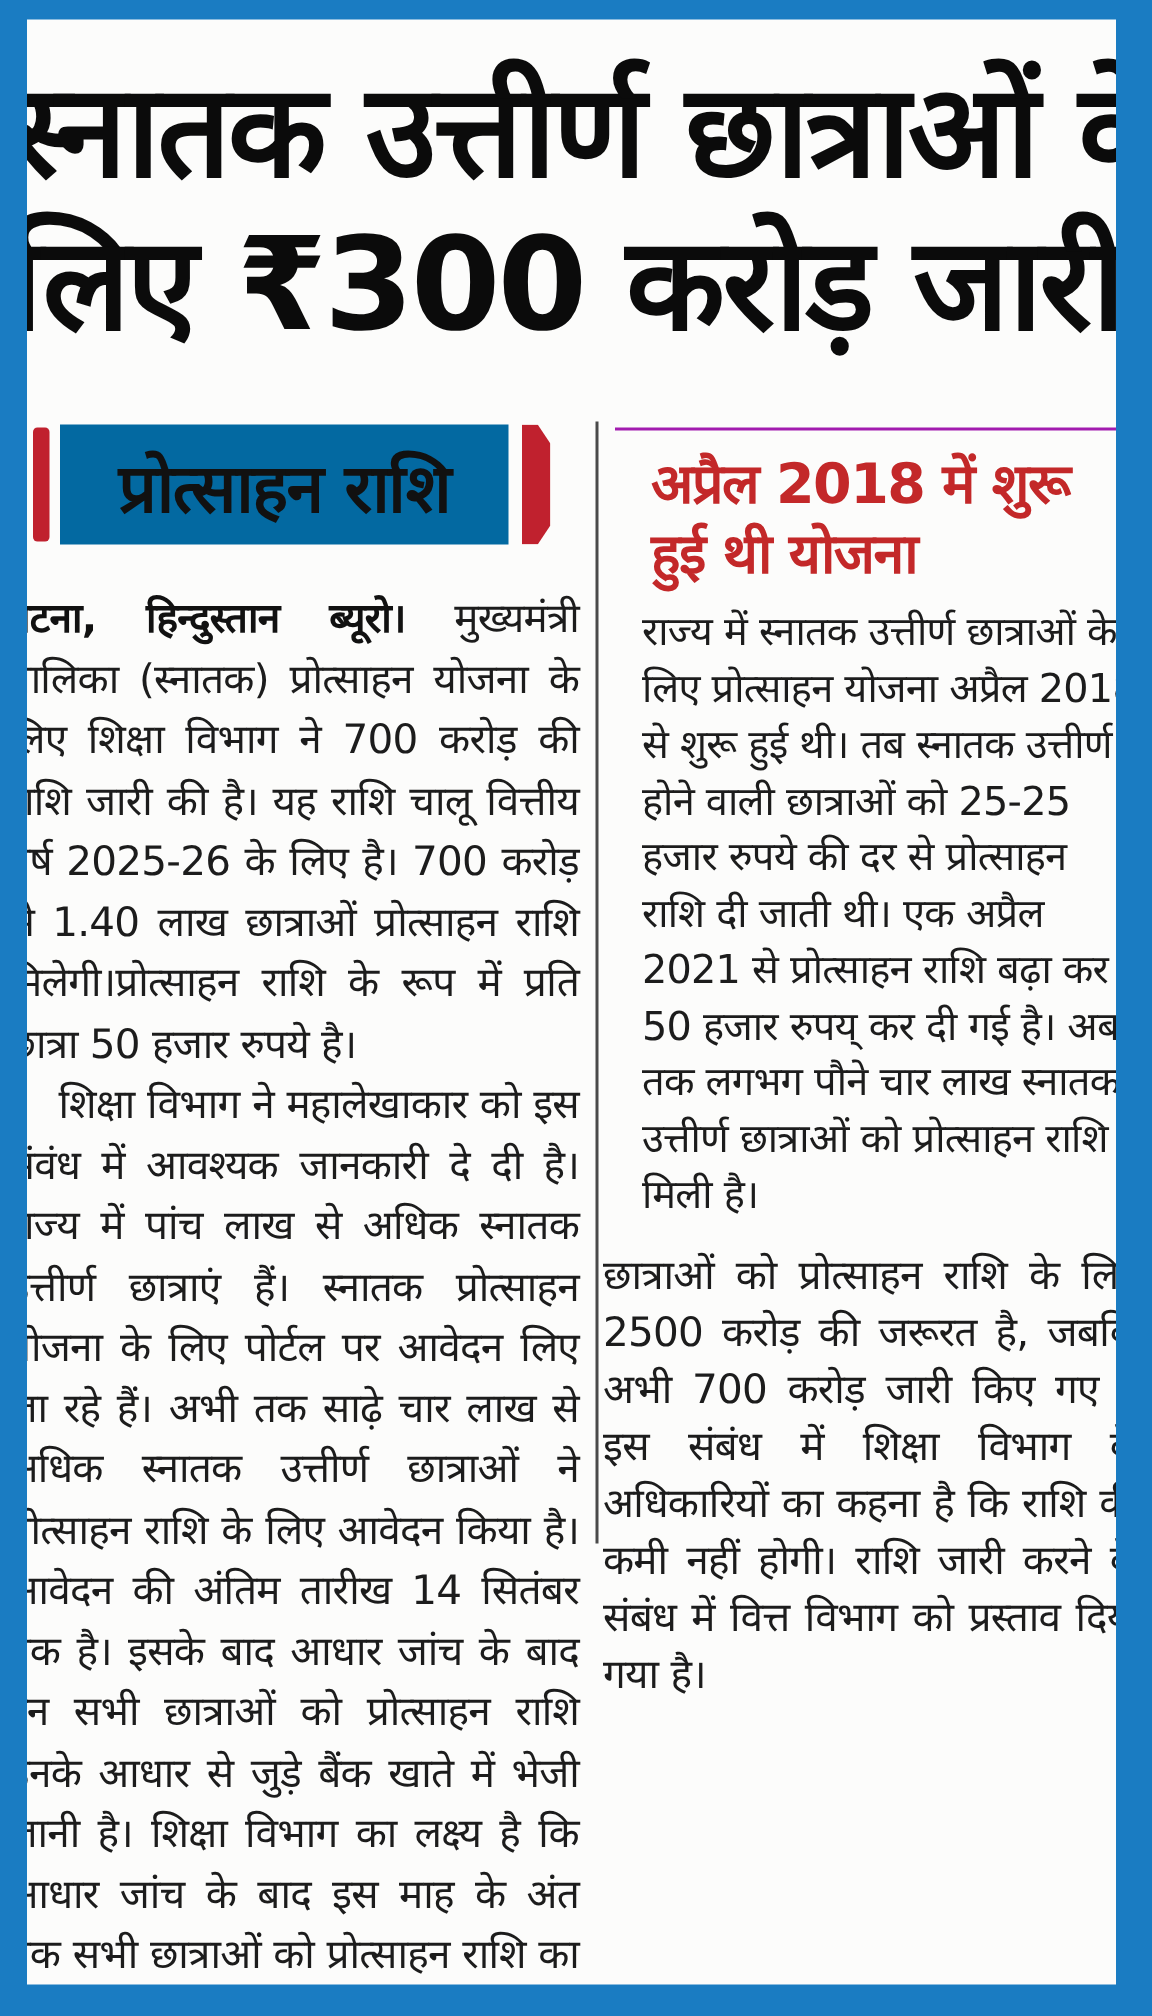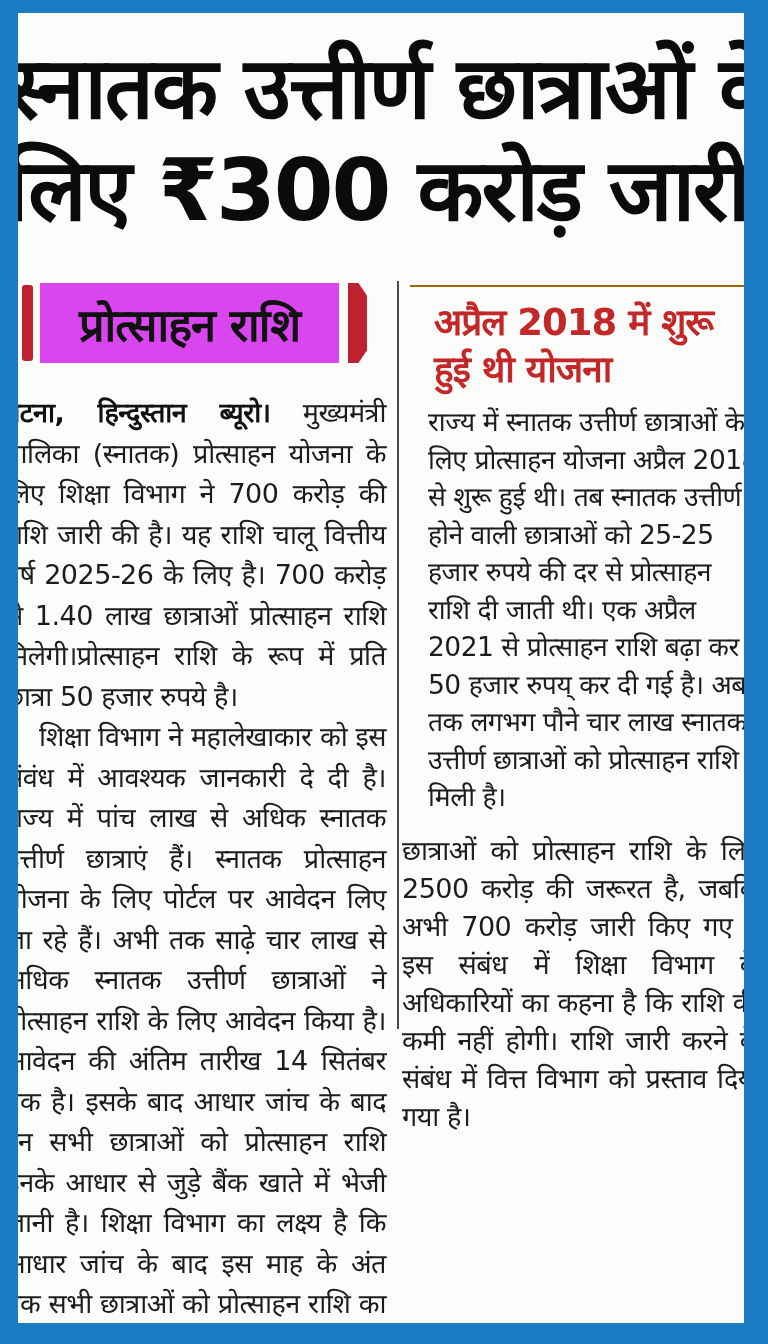--- a/index.html
+++ b/index.html
@@ -42,21 +42,21 @@
   
   .kicker{
     position:relative;height:80px;margin-top:8px;
   }
   .kicker .bar-left{
     position:absolute;left:4px;top:2px;width:11px;height:76px;
     background:#c0212e;border-radius:3px;
   }
   .kicker .label-box{
     position:absolute;left:22px;top:0;width:299px;height:80px;
-    background:#d946ef;
+    background:#0369a1;
     display:flex;align-items:center;justify-content:center;
   }
   .kicker .label-box .label{
     font-size:45px;font-weight:700;color:#111;
     letter-spacing:-1px;
   }
   .kicker .bar-right{
     position:absolute;left:330px;top:0;width:19px;height:80px;
     background:#c0212e;
     clip-path:polygon(0 0,55% 0,100% 16%,100% 84%,55% 100%,0 100%);
@@ -82,21 +82,21 @@
     margin-bottom:10px;
     font-size:29px;line-height:43px;font-weight:700;
     color:#141414;letter-spacing:-0.5px;
   }
   .highlights .bullet{
     position:absolute;left:22px;top:8px;width:23px;height:23px;
     background:#c0212e;
   }
   
   .sidebar-box{
-    border-top:2px solid #a16207;
+    border-top:2px solid #a21caf;
     margin-top:14px;
     padding:12px 0 0 24px;
   }
   .sidebar-box .box-heading{
     color:#c32829;font-weight:700;
     font-size:37px;line-height:47px;
     letter-spacing:-1px;
     margin:0 0 10px 0;
   }
   .sidebar-box .box-body{

